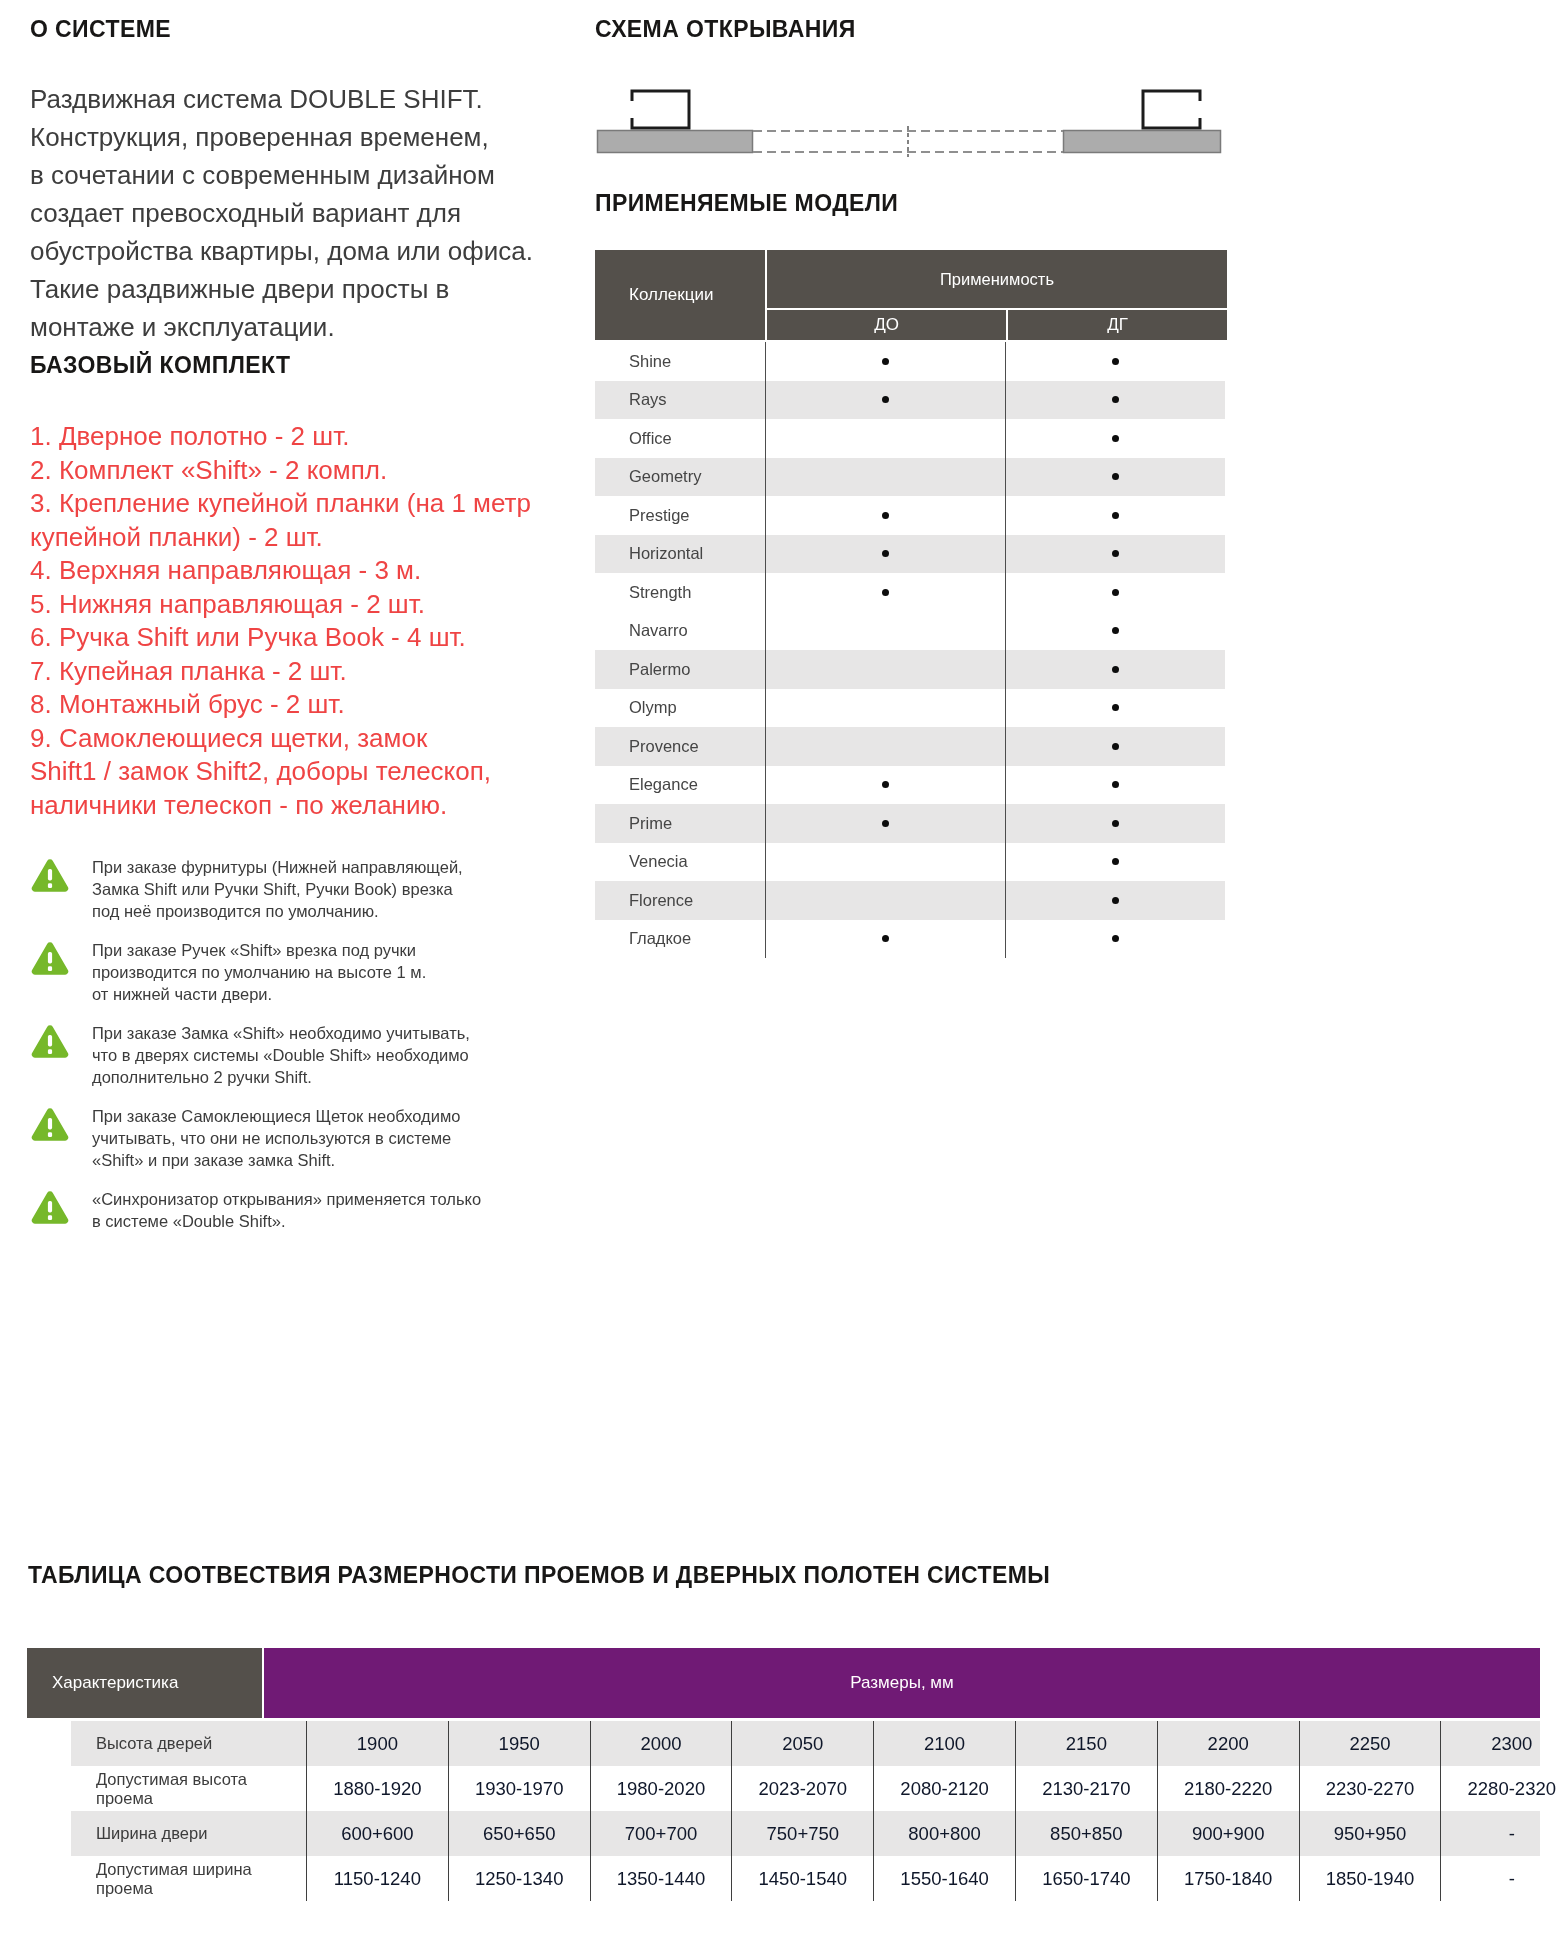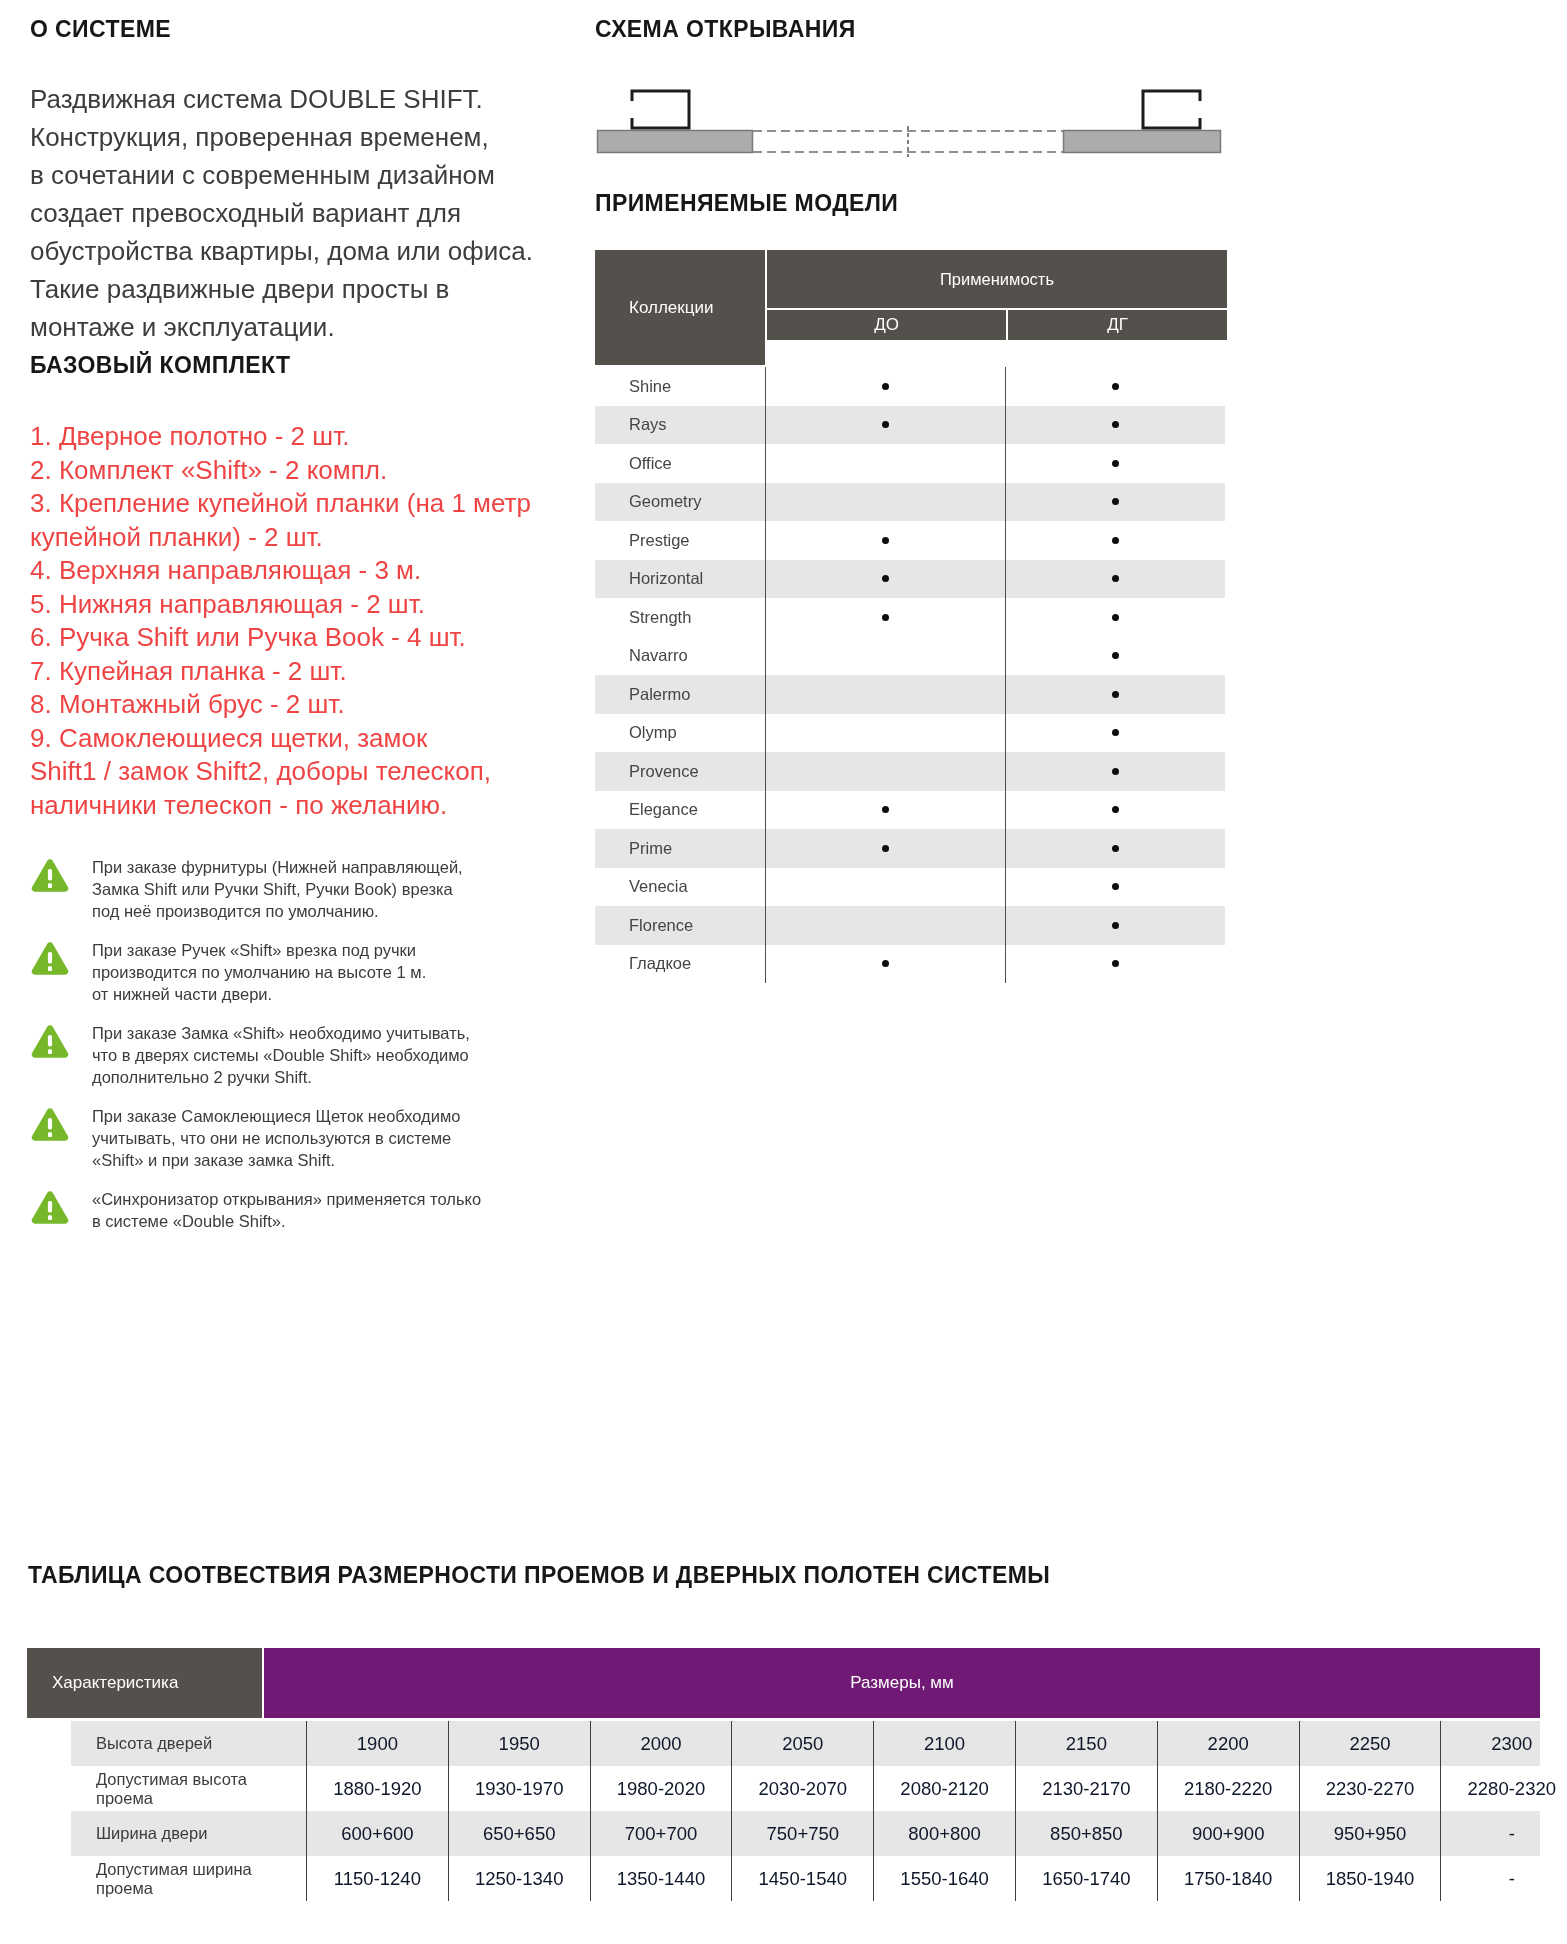--- a/index.html
+++ b/index.html
@@ -22,21 +22,21 @@
   .note-icon{flex:0 0 40px;margin-top:2px;}
   .note-text{margin-left:22px;font-size:16.5px;line-height:22px;color:#3c3c3c;white-space:pre-line;}
 
   
   .schema-title{position:absolute;left:595px;top:16px;}
   .schema-svg{position:absolute;left:595px;top:78px;}
   .models-title{position:absolute;left:595px;top:190px;}
 
   .models-table{position:absolute;left:595px;top:250px;width:630px;}
   .m-head{display:grid;grid-template-columns:170px 460px;gap:0 2px;background:#fff;}
-  .m-h-coll{background:#54504b;color:#fff;height:115px;display:flex;align-items:center;
+  .m-h-coll{background:#54504b;color:#fff;height:90px;display:flex;align-items:center;
             padding-left:34px;font-size:17px;font-weight:300;box-sizing:border-box;}
   .m-h-right{display:flex;flex-direction:column;gap:2px;}
   .m-h-app{background:#54504b;color:#fff;height:58px;display:flex;align-items:center;justify-content:center;
            font-size:16.5px;font-weight:300;}
   .m-h-sub{display:grid;grid-template-columns:239px 219px;gap:0 2px;}
   .m-h-do,.m-h-dg{background:#54504b;color:#fff;height:30px;display:flex;align-items:center;justify-content:center;
                   font-size:17px;font-weight:300;}
   .m-body{margin-top:2px;}
   .m-row{display:grid;grid-template-columns:170px 240px 220px;height:38.5px;}
   .m-row.shaded{background:#e7e6e6;}
@@ -321,21 +321,21 @@
           <div class="s-val">2150</div>
           <div class="s-val">2200</div>
           <div class="s-val">2250</div>
           <div class="s-val">2300</div>
         </div>
         <div class="s-row">
           <div class="s-label">Допустимая высота проема</div>
           <div class="s-val">1880-1920</div>
           <div class="s-val">1930-1970</div>
           <div class="s-val">1980-2020</div>
-          <div class="s-val">2030-2070</div>
+          <div class="s-val">2023-2070</div>
           <div class="s-val">2080-2120</div>
           <div class="s-val">2130-2170</div>
           <div class="s-val">2180-2220</div>
           <div class="s-val">2230-2270</div>
           <div class="s-val">2280-2320</div>
         </div>
         <div class="s-row shaded">
           <div class="s-label">Ширина двери</div>
           <div class="s-val">600+600</div>
           <div class="s-val">650+650</div>

